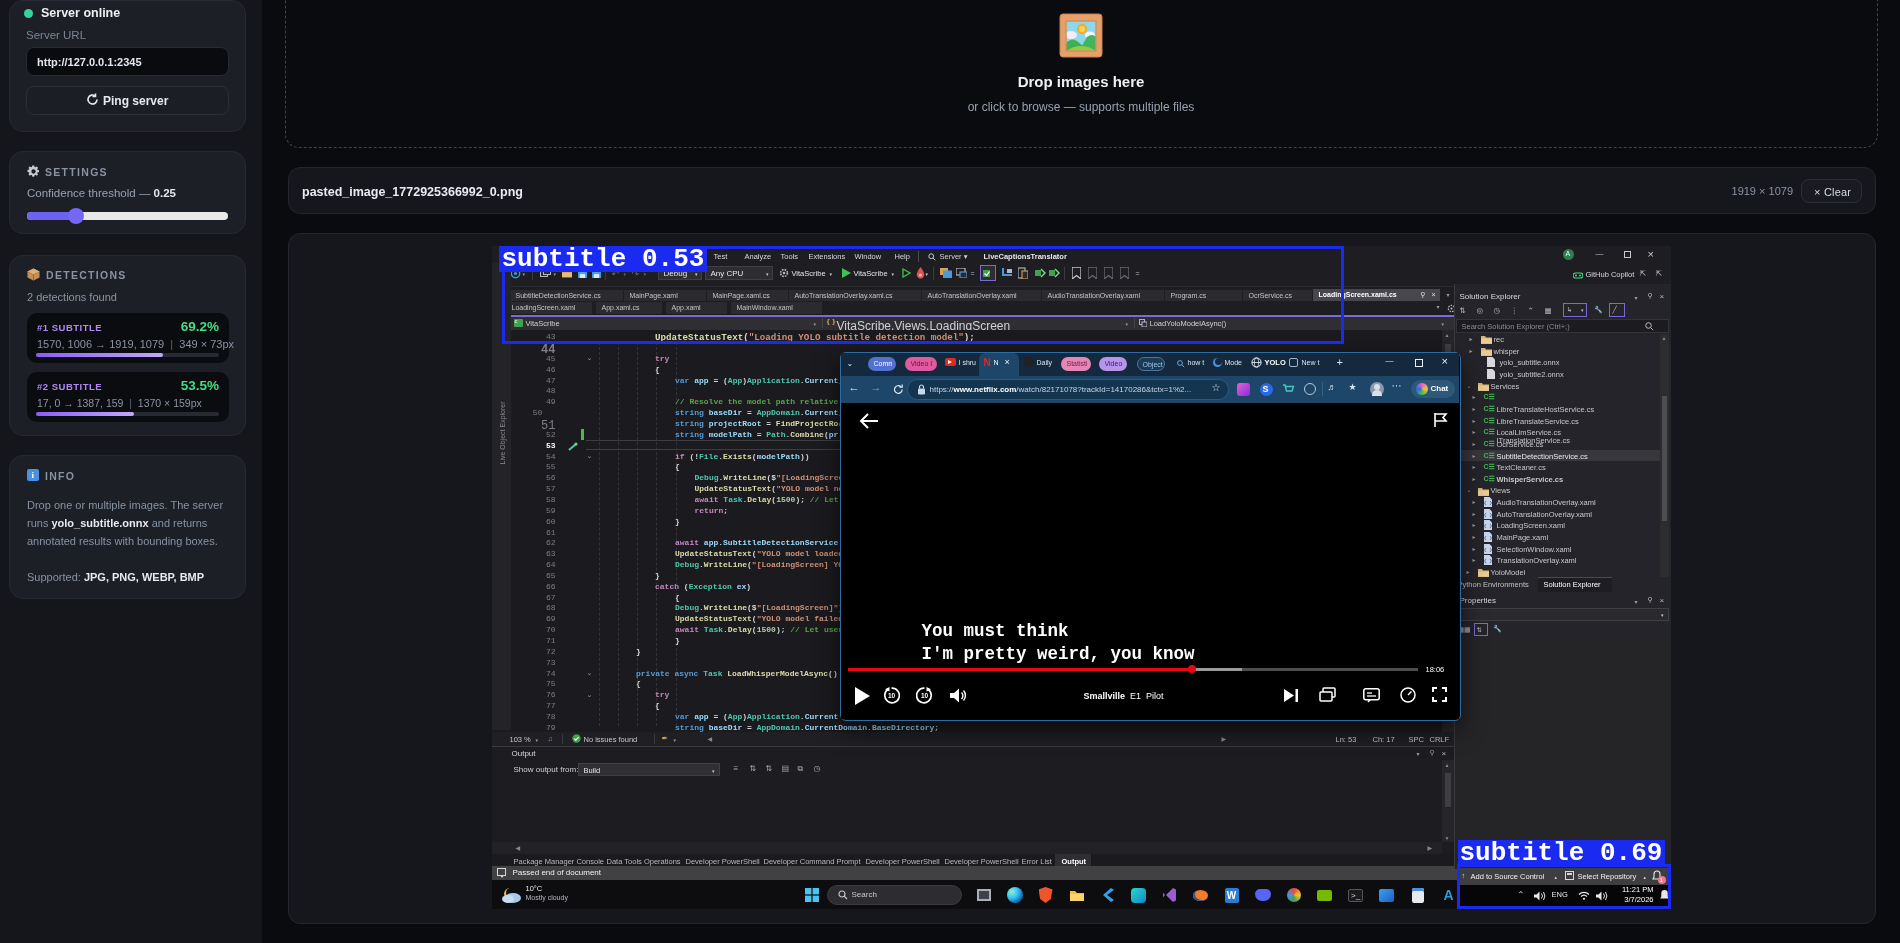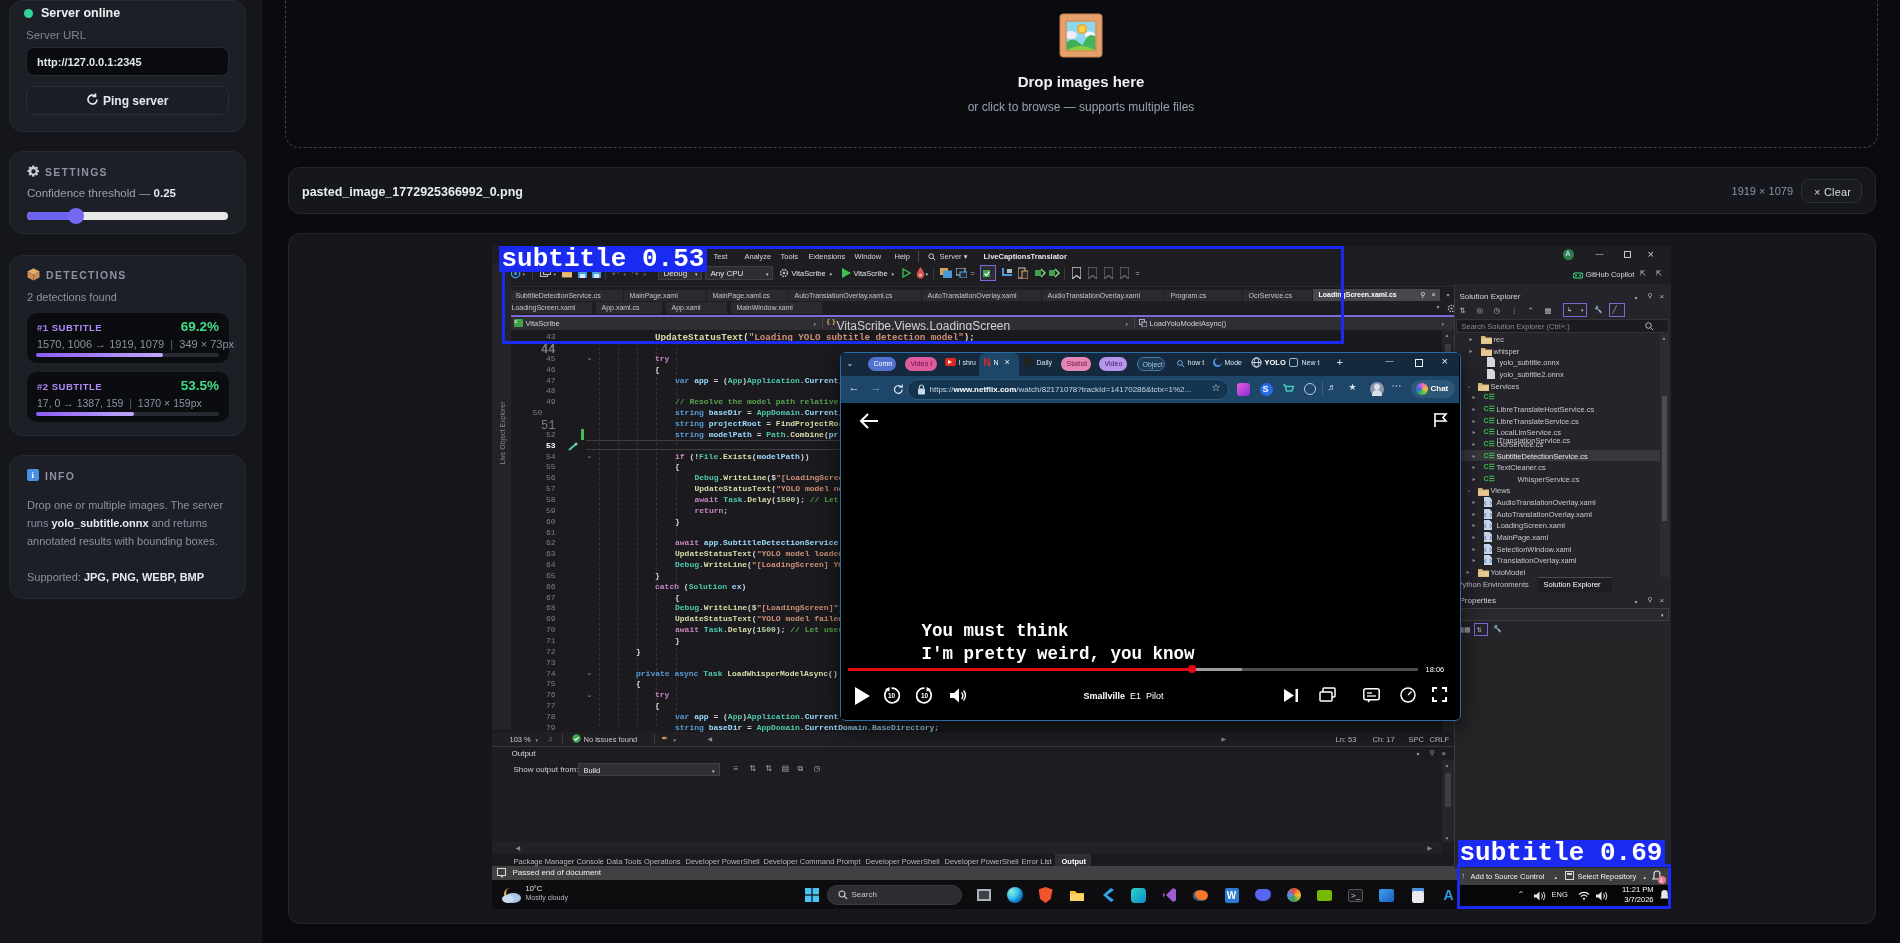--- a/index.html
+++ b/index.html
@@ -293,21 +293,21 @@
 <div class="a m" style="left:183.5px;top:216.4px;font-size:8px;white-space:nowrap;font-weight:600"><span style="color:#d4d4d4">{</span></div>
 <div class="a m" style="left:203.0px;top:227.2px;font-size:8px;white-space:nowrap;font-weight:600"><span style="color:#4ec9b0">Debug</span><span style="color:#d4d4d4">.</span><span style="color:#dcdcaa">WriteLine</span><span style="color:#d4d4d4">($</span><span style="color:#ce9178">"[LoadingScreen] model"</span><span style="color:#d4d4d4">);</span></div>
 <div class="a m" style="left:203.0px;top:238.1px;font-size:8px;white-space:nowrap;font-weight:600"><span style="color:#dcdcaa">UpdateStatusText</span><span style="color:#d4d4d4">(</span><span style="color:#ce9178">"YOLO model not found"</span><span style="color:#d4d4d4">);</span></div>
 <div class="a m" style="left:203.0px;top:248.9px;font-size:8px;white-space:nowrap;font-weight:600"><span style="color:#c586c0">await</span><span style="color:#d4d4d4"> </span><span style="color:#4ec9b0">Task</span><span style="color:#d4d4d4">.</span><span style="color:#dcdcaa">Delay</span><span style="color:#d4d4d4">(</span><span style="color:#b5cea8">1500</span><span style="color:#d4d4d4">); </span><span style="color:#57a64a">// Let user read</span></div>
 <div class="a m" style="left:203.0px;top:259.8px;font-size:8px;white-space:nowrap;font-weight:600"><span style="color:#c586c0">return</span><span style="color:#d4d4d4">;</span></div>
 <div class="a m" style="left:183.5px;top:270.6px;font-size:8px;white-space:nowrap;font-weight:600"><span style="color:#d4d4d4">}</span></div>
 <div class="a m" style="left:183.5px;top:292.3px;font-size:8px;white-space:nowrap;font-weight:600"><span style="color:#c586c0">await</span><span style="color:#d4d4d4"> </span><span style="color:#9cdcfe"><b>app</b></span><span style="color:#d4d4d4">.</span><span style="color:#9cdcfe">SubtitleDetectionService</span><span style="color:#d4d4d4">.</span><span style="color:#dcdcaa">Load</span><span style="color:#d4d4d4">();</span></div>
 <div class="a m" style="left:183.5px;top:303.2px;font-size:8px;white-space:nowrap;font-weight:600"><span style="color:#dcdcaa">UpdateStatusText</span><span style="color:#d4d4d4">(</span><span style="color:#ce9178">"YOLO model loaded"</span><span style="color:#d4d4d4">);</span></div>
 <div class="a m" style="left:183.5px;top:314.1px;font-size:8px;white-space:nowrap;font-weight:600"><span style="color:#4ec9b0">Debug</span><span style="color:#d4d4d4">.</span><span style="color:#dcdcaa">WriteLine</span><span style="color:#d4d4d4">(</span><span style="color:#ce9178">"[LoadingScreen] YOLO"</span><span style="color:#d4d4d4">);</span></div>
 <div class="a m" style="left:163.5px;top:324.9px;font-size:8px;white-space:nowrap;font-weight:600"><span style="color:#d4d4d4">}</span></div>
-<div class="a m" style="left:163.5px;top:335.7px;font-size:8px;white-space:nowrap;font-weight:600"><span style="color:#c586c0">catch</span><span style="color:#d4d4d4"> (</span><span style="color:#4ec9b0">Solution</span><span style="color:#d4d4d4"> </span><span style="color:#9cdcfe">ex</span><span style="color:#d4d4d4">)</span></div>
+<div class="a m" style="left:163.5px;top:335.7px;font-size:8px;white-space:nowrap;font-weight:600"><span style="color:#c586c0">catch</span><span style="color:#d4d4d4"> (</span><span style="color:#4ec9b0">Exception</span><span style="color:#d4d4d4"> </span><span style="color:#9cdcfe">ex</span><span style="color:#d4d4d4">)</span></div>
 <div class="a m" style="left:183.5px;top:346.6px;font-size:8px;white-space:nowrap;font-weight:600"><span style="color:#d4d4d4">{</span></div>
 <div class="a m" style="left:183.5px;top:357.4px;font-size:8px;white-space:nowrap;font-weight:600"><span style="color:#4ec9b0">Debug</span><span style="color:#d4d4d4">.</span><span style="color:#dcdcaa">WriteLine</span><span style="color:#d4d4d4">($</span><span style="color:#ce9178">"[LoadingScreen]"</span><span style="color:#d4d4d4">)</span></div>
 <div class="a m" style="left:183.5px;top:368.3px;font-size:8px;white-space:nowrap;font-weight:600"><span style="color:#dcdcaa">UpdateStatusText</span><span style="color:#d4d4d4">(</span><span style="color:#ce9178">"YOLO model failed"</span><span style="color:#d4d4d4">);</span></div>
 <div class="a m" style="left:183.5px;top:379.1px;font-size:8px;white-space:nowrap;font-weight:600"><span style="color:#c586c0">await</span><span style="color:#d4d4d4"> </span><span style="color:#4ec9b0">Task</span><span style="color:#d4d4d4">.</span><span style="color:#dcdcaa">Delay</span><span style="color:#d4d4d4">(</span><span style="color:#b5cea8">1500</span><span style="color:#d4d4d4">); </span><span style="color:#57a64a">// Let user</span></div>
 <div class="a m" style="left:183.5px;top:390.0px;font-size:8px;white-space:nowrap;font-weight:600"><span style="color:#d4d4d4">}</span></div>
 <div class="a m" style="left:144.5px;top:400.8px;font-size:8px;white-space:nowrap;font-weight:600"><span style="color:#d4d4d4">}</span></div>
 <div class="a m" style="left:144.5px;top:422.5px;font-size:8px;white-space:nowrap;font-weight:600"><span style="color:#569cd6">private async</span><span style="color:#d4d4d4"> </span><span style="color:#4ec9b0">Task</span><span style="color:#d4d4d4"> </span><span style="color:#dcdcaa"><b>LoadWhisperModelAsync</b></span><span style="color:#d4d4d4">()</span></div>
 <div class="a m" style="left:144.5px;top:433.4px;font-size:8px;white-space:nowrap;font-weight:600"><span style="color:#d4d4d4">{</span></div>
 <div class="a m" style="left:163.5px;top:444.2px;font-size:8px;white-space:nowrap;font-weight:600"><span style="color:#c586c0">try</span></div>
 <div class="a m" style="left:163.5px;top:455.1px;font-size:8px;white-space:nowrap;font-weight:600"><span style="color:#d4d4d4">{</span></div>
@@ -519,21 +519,21 @@
 <div class="a" style="left:1005.0px;top:193.85000000000002px;font-size:7.5px;color:#c8c8cc;font-weight:400;white-space:nowrap;">OcrService.cs</div>
 <div class="a" style="left:964px;top:203.5px;width:205px;height:11.6px;background:#37373c"></div>
 <div class="a" style="left:981.0px;top:205.5px;font-size:6px;color:#9a9aa0;font-weight:400;white-space:nowrap;">▸</div>
 <div class="a" style="left:992.0px;top:205.5px;font-size:7px;color:#3fba57;font-weight:700">C☰</div>
 <div class="a" style="left:1005.0px;top:205.5px;font-size:7.5px;color:#e8e8ec;font-weight:400;white-space:nowrap;">SubtitleDetectionService.cs</div>
 <div class="a" style="left:981.0px;top:217.15px;font-size:6px;color:#9a9aa0;font-weight:400;white-space:nowrap;">▸</div>
 <div class="a" style="left:992.0px;top:217.2px;font-size:7px;color:#3fba57;font-weight:700">C☰</div>
 <div class="a" style="left:1005.0px;top:217.15px;font-size:7.5px;color:#c8c8cc;font-weight:400;white-space:nowrap;">TextCleaner.cs</div>
 <div class="a" style="left:981.0px;top:228.8px;font-size:6px;color:#9a9aa0;font-weight:400;white-space:nowrap;">▸</div>
 <div class="a" style="left:992.0px;top:228.8px;font-size:7px;color:#3fba57;font-weight:700">C☰</div>
-<div class="a" style="left:1026px;top:228.8px;font-size:7.5px;color:#c8c8cc;font-weight:400;white-space:nowrap;">WhisperService.cs</div>
+<div class="a" style="left:1005.0px;top:228.8px;font-size:7.5px;color:#c8c8cc;font-weight:700;white-space:nowrap;">WhisperService.cs</div>
 <div class="a" style="left:975.0px;top:240.45000000000002px;font-size:6px;color:#9a9aa0;font-weight:400;white-space:nowrap;">⌄</div>
 <svg class="a" style="left:986.0px;top:240.5px" width="11" height="9" viewBox="0 0 11 9">
       <path d="M0 1 h4 l1 1.5 h6 v6.5 h-11 z" fill="#d8b575"></path>
       <path d="M0 3.5 h11 v5 h-11 z" fill="#e8cb95"></path>
     </svg>
 <div class="a" style="left:999.0px;top:240.45000000000002px;font-size:7.5px;color:#c8c8cc;font-weight:400;white-space:nowrap;">Views</div>
 <div class="a" style="left:981.0px;top:252.1px;font-size:6px;color:#9a9aa0;font-weight:400;white-space:nowrap;">▸</div>
 <svg class="a" style="left:992.0px;top:251.1px" width="8" height="10" viewBox="0 0 8 10">
       <path d="M0 0 h5.5 l2.5 2.5 v7.5 h-8 z" fill="#c8d4e8"></path>
       <path d="M2 4 l-1.5 2 l1.5 2 M6 4 l1.5 2 l-1.5 2" stroke="#4a72b8" stroke-width="0.9" fill="none"></path>

